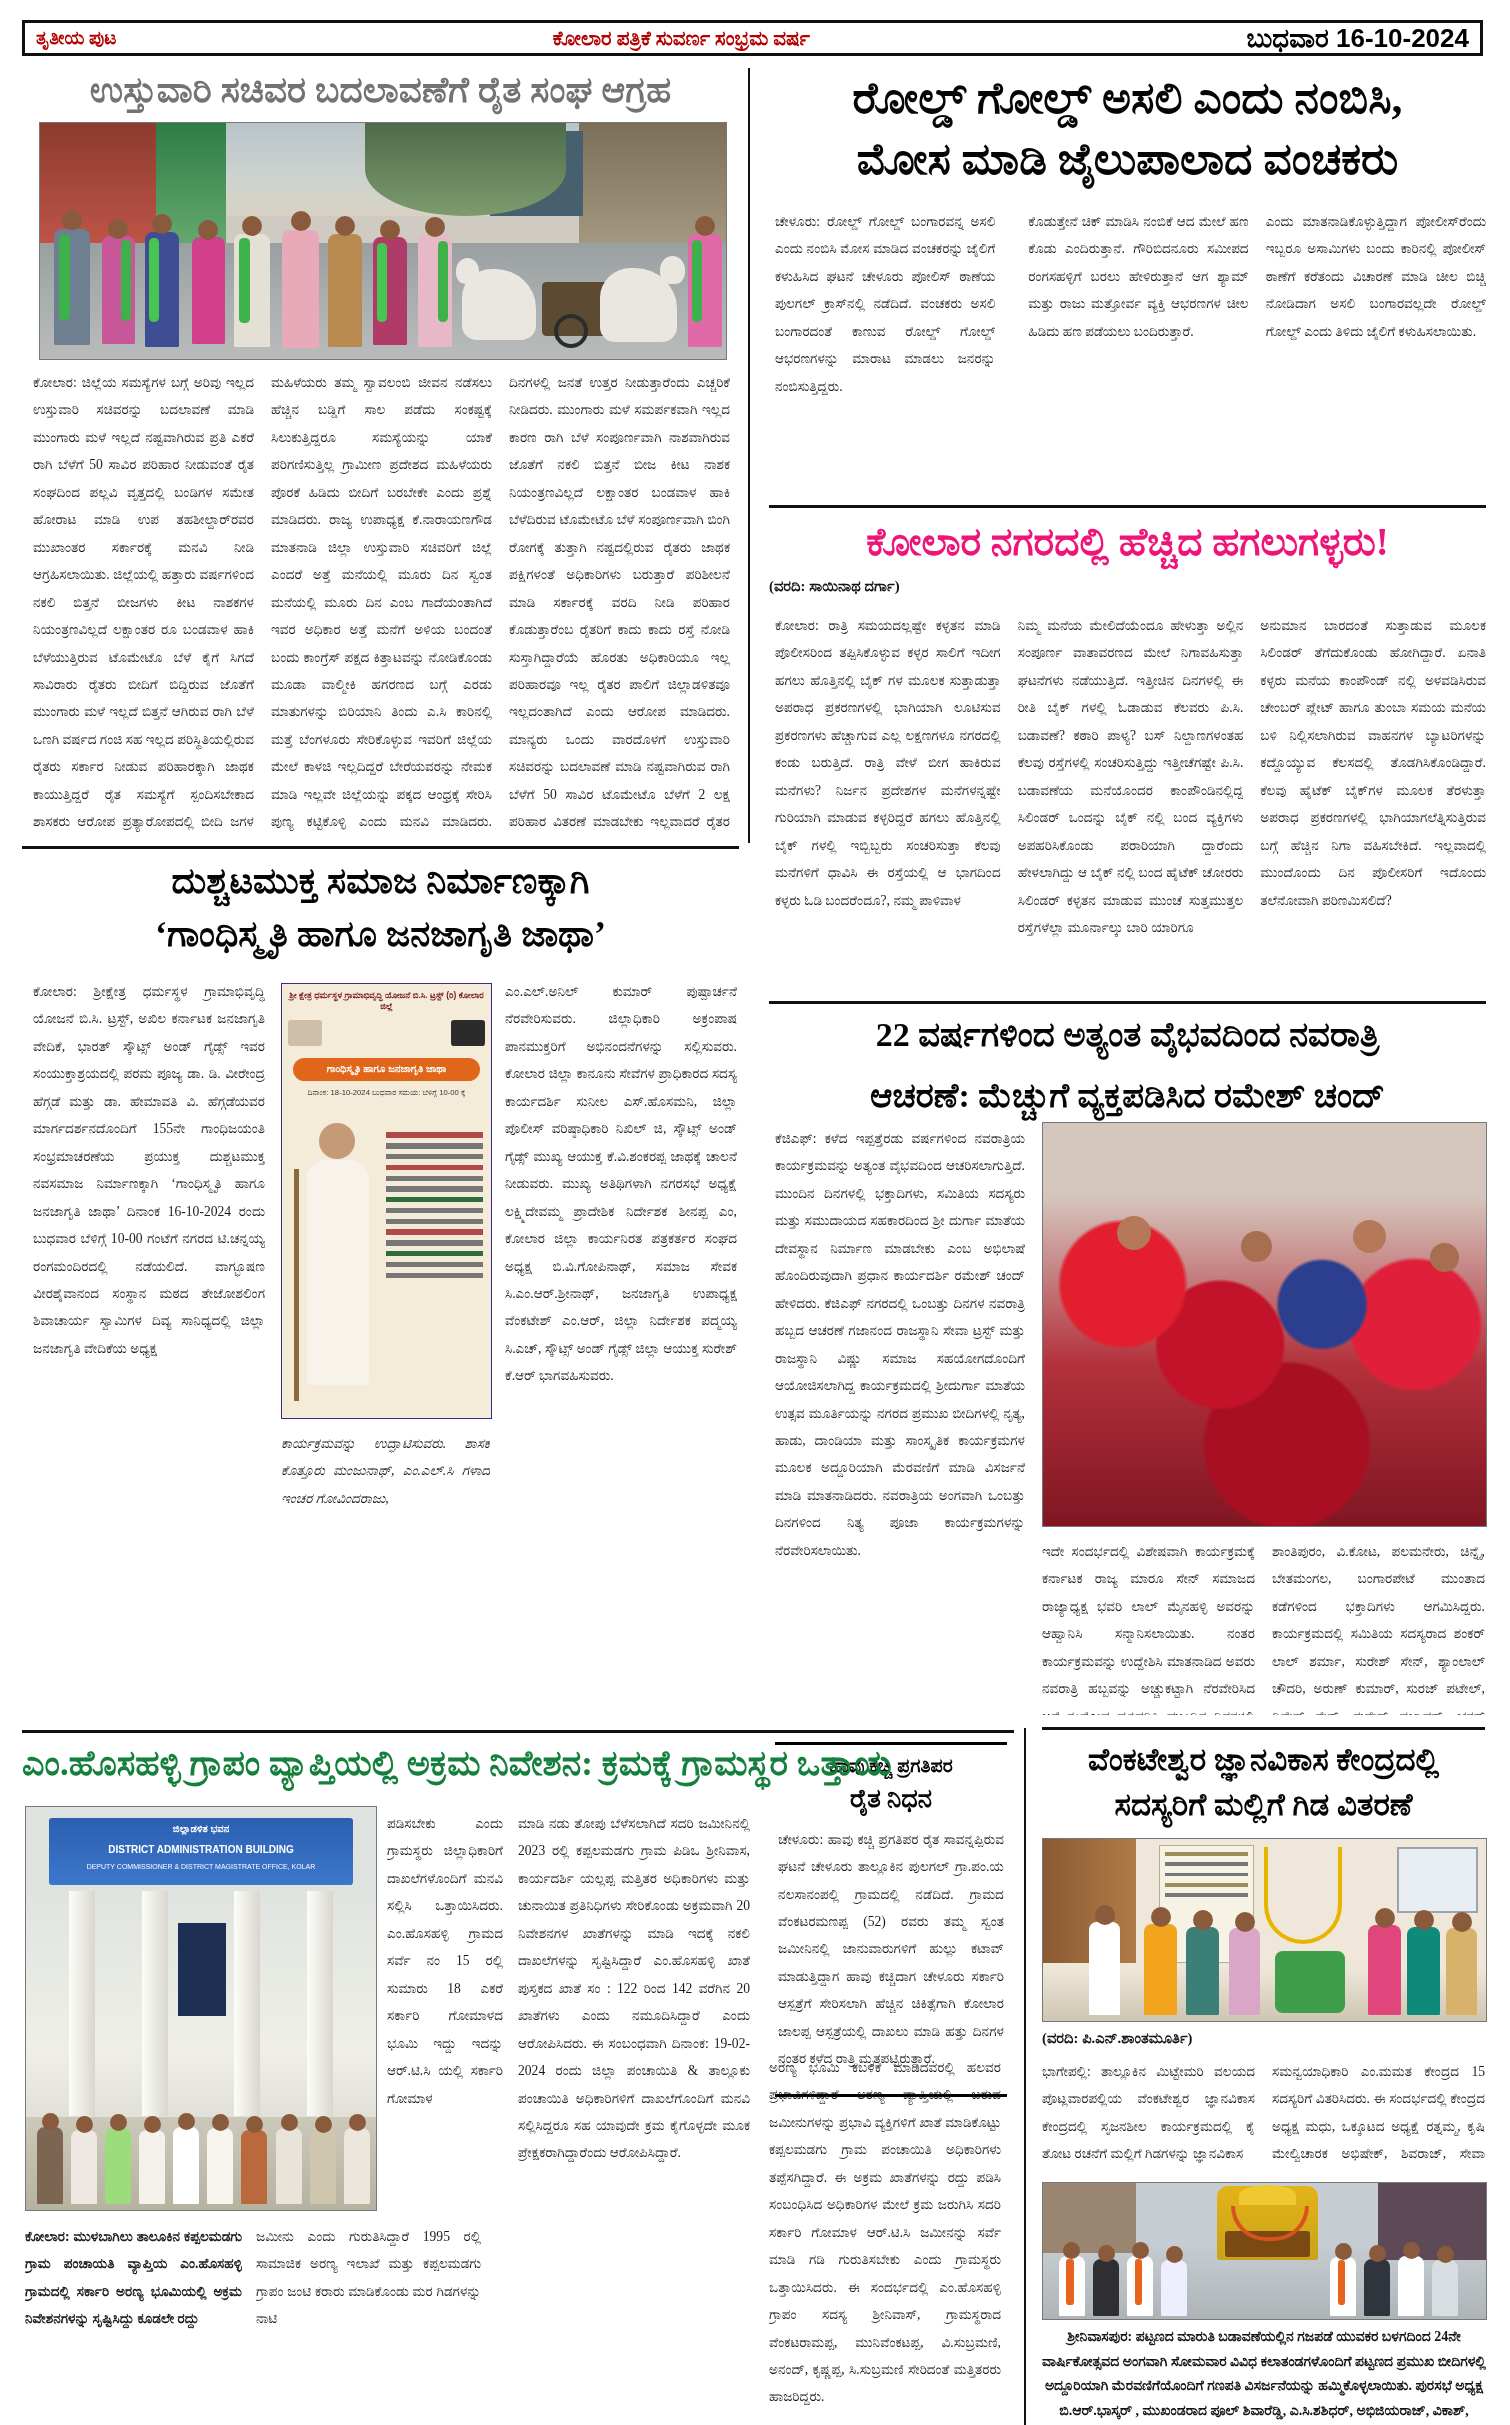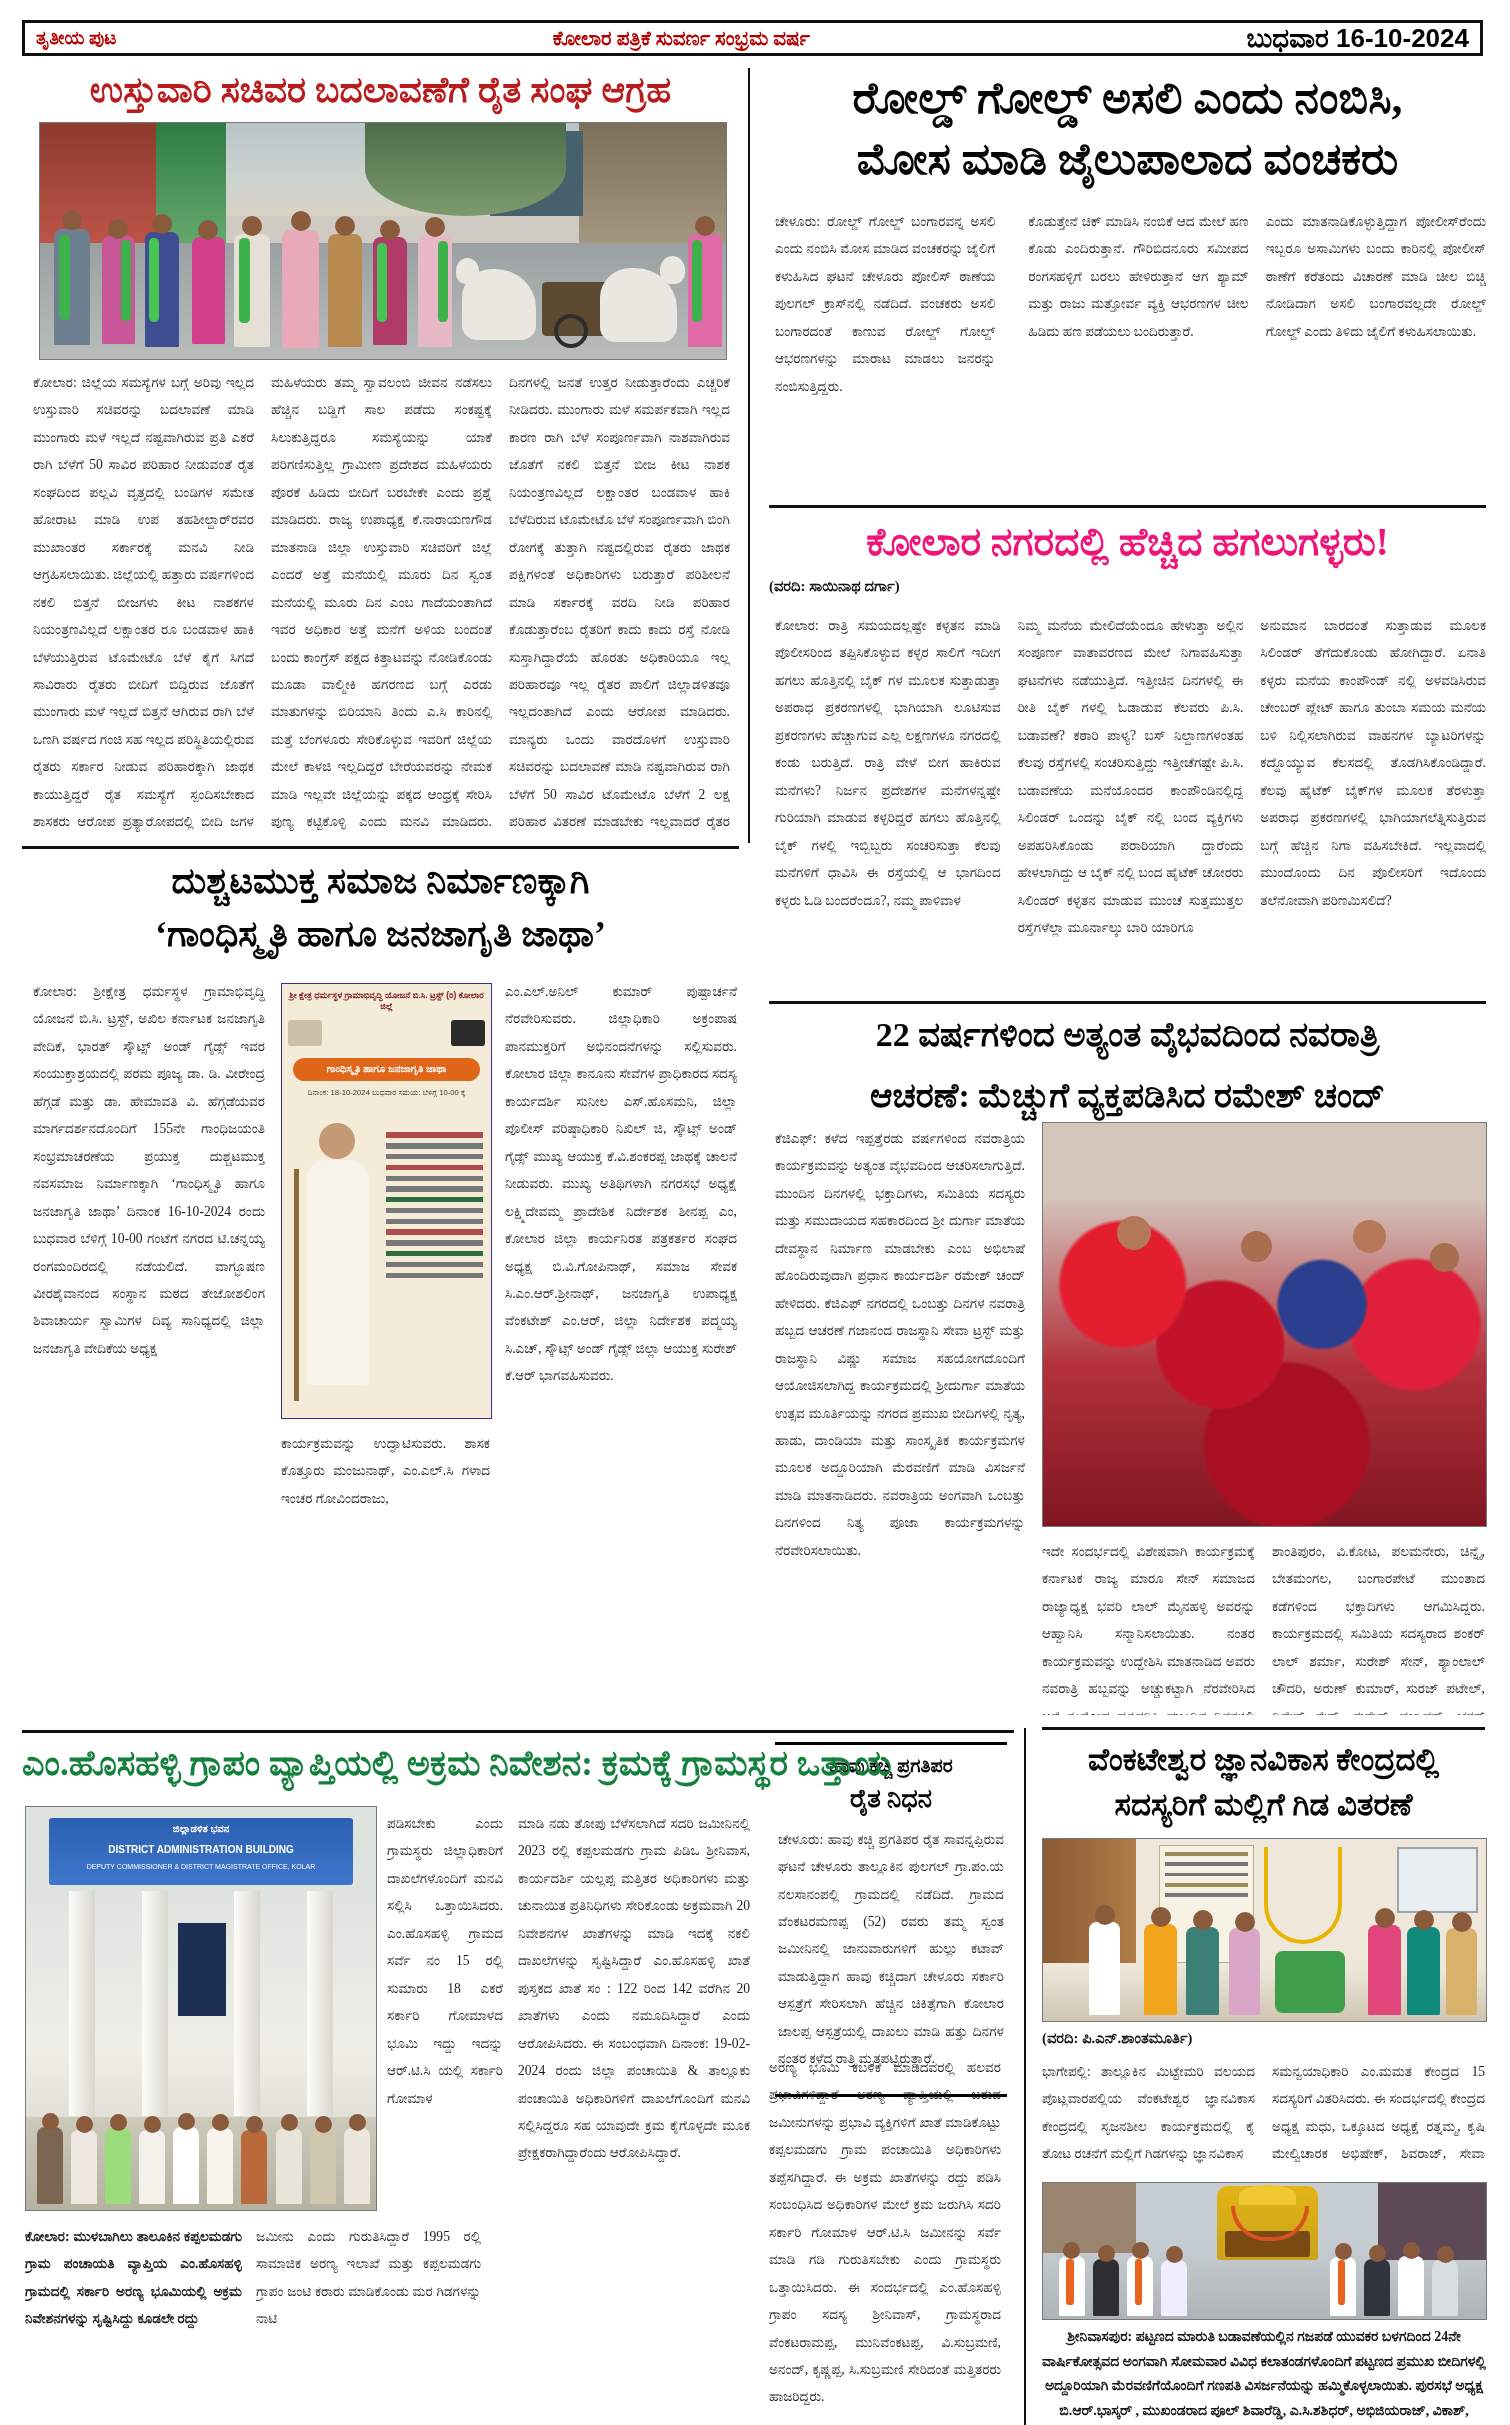--- a/index.html
+++ b/index.html
@@ -13,21 +13,21 @@
   .mast-right{font-weight:bold;font-size:26px;color:#000;font-family:"Liberation Sans",sans-serif;}
   
   .headline{font-weight:bold;line-height:1.25;}
   .bodycol{font-size:13.6px;line-height:2.02;text-align:justify;color:#1a1a1a;overflow:hidden;}
   .byline{font-weight:bold;font-size:14.7px;}
   .vrule{position:absolute;width:2.3px;background:#111;}
   .hrule{position:absolute;height:3.1px;background:#111;}
   .caption{font-weight:bold;font-size:14px;line-height:1.75;text-align:center;}
   .photo{position:absolute;overflow:hidden;border:0.8px solid #777;background:#cfcac2;}
   
-  .red{color:#b91c1c;}
+  .red{color:#737373;}
   .pink{color:#ef1478;}
   .teal{color:#15803d;}
   .black{color:#050505;}
   
   .strip{position:absolute;left:0;right:0;}
   .person{position:absolute;border-radius:7.7px 7.7px 1.5px 1.5px;}
   .head{position:absolute;width:20px;height:20px;border-radius:50%;background:#8a5a3c;}
   .ox{position:absolute;background:#e9e7e0;border-radius:40% 55% 20% 20%;}
   .pillar{position:absolute;background:linear-gradient(90deg,#fdfdf8,#d8d6ce);}
   .smalltext{position:absolute;color:#fff;font-family:"Liberation Sans",sans-serif;text-align:center;}
@@ -199,21 +199,21 @@
         <div style="height:5.4px;background:#777;margin:5.4px 0;"></div>
       <div style="height:5.4px;background:#777;margin:5.4px 0;"></div>
         <div style="height:5.4px;background:#b04a4a;margin:5.4px 0;"></div>
       <div style="height:5.4px;background:#777;margin:5.4px 0;"></div>
         <div style="height:5.4px;background:#2e6e3a;margin:5.4px 0;"></div>
       <div style="height:5.4px;background:#777;margin:5.4px 0;"></div>
         <div style="height:5.4px;background:#777;margin:5.4px 0;"></div>
     </div>
   </div>
   <div style="position:absolute;left:281px;top:1430px;width:209px;height:283px;">
-    <div class="bodycol" style="height:100%;">ಕಾರ್ಯಕ್ರಮವನ್ನು ಉದ್ಘಾಟಿಸುವರು. ಶಾಸಕ ಕೊತ್ತೂರು ಮಂಜುನಾಥ್, ಎಂ.ಎಲ್.ಸಿ ಗಳಾದ ಇಂಚರ ಗೋವಿಂದರಾಜು,</div>
+    <div class="bodycol" style="height:100%;font-style:italic;">ಕಾರ್ಯಕ್ರಮವನ್ನು ಉದ್ಘಾಟಿಸುವರು. ಶಾಸಕ ಕೊತ್ತೂರು ಮಂಜುನಾಥ್, ಎಂ.ಎಲ್.ಸಿ ಗಳಾದ ಇಂಚರ ಗೋವಿಂದರಾಜು,</div>
   </div>
   <div style="position:absolute;left:505px;top:978px;width:232px;height:736px;">
     <div class="bodycol" style="height:100%;">ಎಂ.ಎಲ್.ಅನಿಲ್ ಕುಮಾರ್ ಪುಷ್ಪಾರ್ಚನೆ ನೆರವೇರಿಸುವರು. ಜಿಲ್ಲಾಧಿಕಾರಿ ಅಕ್ರಂಪಾಷ ಪಾನಮುಕ್ತರಿಗೆ ಅಭಿನಂದನೆಗಳನ್ನು ಸಲ್ಲಿಸುವರು. ಕೋಲಾರ ಜಿಲ್ಲಾ ಕಾನೂನು ಸೇವೆಗಳ ಪ್ರಾಧಿಕಾರದ ಸದಸ್ಯ ಕಾರ್ಯದರ್ಶಿ ಸುನೀಲ ಎಸ್.ಹೊಸಮನಿ, ಜಿಲ್ಲಾ ಪೊಲೀಸ್ ವರಿಷ್ಠಾಧಿಕಾರಿ ನಿಖಿಲ್ ಜಿ, ಸ್ಕೌಟ್ಸ್ ಅಂಡ್ ಗೈಡ್ಸ್ ಮುಖ್ಯ ಆಯುಕ್ತ ಕೆ.ವಿ.ಶಂಕರಪ್ಪ ಜಾಥಕ್ಕೆ ಚಾಲನೆ ನೀಡುವರು. ಮುಖ್ಯ ಅತಿಥಿಗಳಾಗಿ ನಗರಸಭೆ ಅಧ್ಯಕ್ಷೆ ಲಕ್ಷ್ಮಿದೇವಮ್ಮ ಪ್ರಾದೇಶಿಕ ನಿರ್ದೇಶಕ ಶೀನಪ್ಪ ಎಂ, ಕೋಲಾರ ಜಿಲ್ಲಾ ಕಾರ್ಯನಿರತ ಪತ್ರಕರ್ತರ ಸಂಘದ ಅಧ್ಯಕ್ಷ ಬಿ.ವಿ.ಗೋಪಿನಾಥ್, ಸಮಾಜ ಸೇವಕ ಸಿ.ಎಂ.ಆರ್.ಶ್ರೀನಾಥ್, ಜನಜಾಗೃತಿ ಉಪಾಧ್ಯಕ್ಷ ವೆಂಕಟೇಶ್ ಎಂ.ಆರ್, ಜಿಲ್ಲಾ ನಿರ್ದೇಶಕ ಪದ್ಮಯ್ಯ ಸಿ.ಎಚ್, ಸ್ಕೌಟ್ಸ್ ಅಂಡ್ ಗೈಡ್ಸ್ ಜಿಲ್ಲಾ ಆಯುಕ್ತ ಸುರೇಶ್ ಕೆ.ಆರ್ ಭಾಗವಹಿಸುವರು.</div>
   </div>
 
   <div style="position:absolute;left:775px;top:1742px;width:232px;border-top:3.1px solid #000;border-bottom:3.1px solid #000;padding:9.3px 3.1px 12.4px;box-sizing:border-box;">
     <div class="headline black" style="font-size:19px;text-align:center;">ಹಾವು ಕಚ್ಚಿ ಪ್ರಗತಿಪರ</div>
     <div class="headline black" style="font-size:25.6px;text-align:center;margin-top:4.6px;">ರೈತ ನಿಧನ</div>
     <div class="bodycol" style="margin-top:11px;height:256px;">ಚೇಳೂರು: ಹಾವು ಕಚ್ಚಿ ಪ್ರಗತಿಪರ ರೈತ ಸಾವನ್ನಪ್ಪಿರುವ ಘಟನೆ ಚೇಳೂರು ತಾಲ್ಲೂಕಿನ ಪುಲಗಲ್ ಗ್ರಾ.ಪಂ.ಯ ನಲಸಾನಂಪಲ್ಲಿ ಗ್ರಾಮದಲ್ಲಿ ನಡೆದಿದೆ. ಗ್ರಾಮದ ವೆಂಕಟರಮಣಪ್ಪ (52) ರವರು ತಮ್ಮ ಸ್ವಂತ ಜಮೀನಿನಲ್ಲಿ ಜಾನುವಾರುಗಳಿಗೆ ಹುಲ್ಲು ಕಟಾವ್ ಮಾಡುತ್ತಿದ್ದಾಗ ಹಾವು ಕಚ್ಚಿದಾಗ ಚೇಳೂರು ಸರ್ಕಾರಿ ಆಸ್ಪತ್ರೆಗೆ ಸೇರಿಸಲಾಗಿ ಹೆಚ್ಚಿನ ಚಿಕಿತ್ಸೆಗಾಗಿ ಕೋಲಾರ ಜಾಲಪ್ಪ ಆಸ್ಪತ್ರೆಯಲ್ಲಿ ದಾಖಲು ಮಾಡಿ ಹತ್ತು ದಿನಗಳ ನಂತರ ಕಳೆದ ರಾತ್ರಿ ಮೃತಪಟ್ಟಿರುತ್ತಾರೆ.</div>
   </div>

